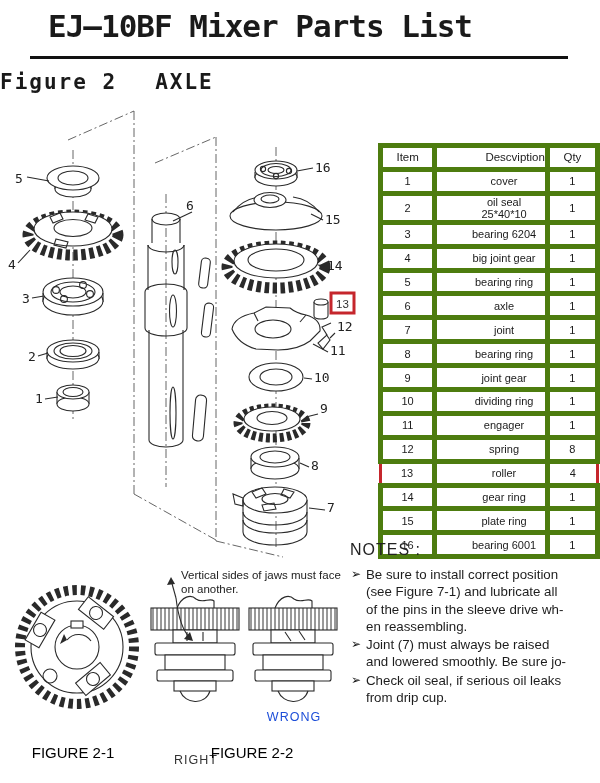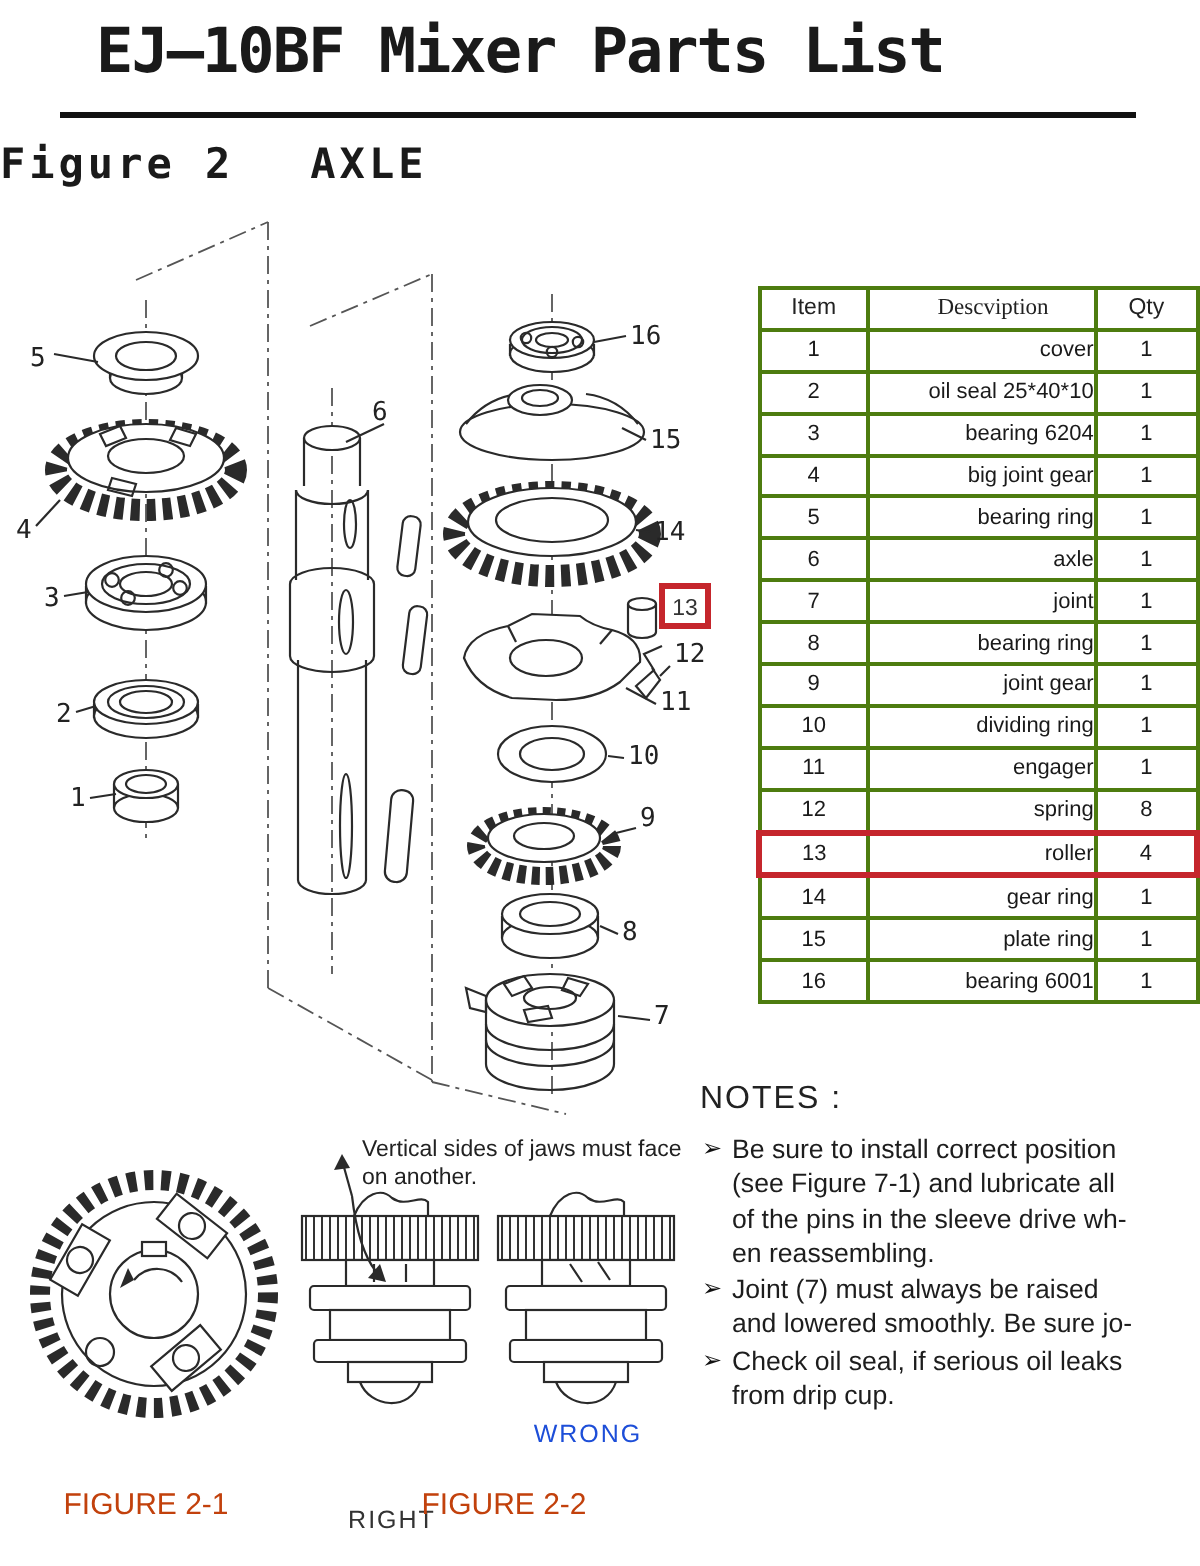--- a/index.html
+++ b/index.html
@@ -10,39 +10,39 @@
   
   #title{position:absolute;top:8px;left:0;width:520px;text-align:center;
          font-size:31px;font-weight:bold;letter-spacing:-1px;}
   #title-underline{position:absolute;top:56px;left:30px;width:538px;height:3px;background:#111;}
   #subtitle{position:absolute;top:70px;left:0;width:490px;text-align:left;
             font-size:21px;font-weight:bold;letter-spacing:2px;}
   #subtitle .gap{display:inline-block;width:38px;}
 
   
   #parts-table{position:absolute;left:378px;top:143px;border-collapse:collapse;}
-  #parts-table th,#parts-table td{border:2px solid #4d7c0f;font-weight:normal;
+  #parts-table th,#parts-table td{border:5px solid #4d7c0f;font-weight:normal;
       font-size:11px;height:18.9px;padding:0;background:#fff;}
   #parts-table th{font-size:11.5px;color:#222;}
   #parts-table .col-item{width:57px;text-align:center;}
-  #parts-table .col-desc{width:92px;text-align:right;padding-left:26px;}
+  #parts-table .col-desc{width:92px;text-align:center;padding-left:26px;}
   #parts-table .col-qty{width:53px;text-align:center;}
   #parts-table tr.hl td{border-top:3px solid #c5262c;border-bottom:3px solid #c5262c;}
   #parts-table tr.hl td:first-child{border-left:3px solid #c5262c;}
   #parts-table tr.hl td:last-child{border-right:3px solid #c5262c;}
 
   
   #notes-heading{position:absolute;left:350px;top:541px;font-size:16px;letter-spacing:1px;color:#222;}
   #notes{position:absolute;left:351px;top:566px;width:248px;}
   .note{display:flex;margin-bottom:1px;}
   .note .bullet{width:15px;flex:none;font-size:12px;padding-top:1px;color:#111;}
   .note .nline{display:block;font-size:13.3px;line-height:17.3px;color:#1d1d1d;}
 
   
-  .figcap{position:absolute;font-size:15px;color:#c2410c;}
+  .figcap{position:absolute;font-size:15px;color:#000000;}
   #figcap-21{left:8px;top:744px;width:130px;text-align:center;}
   #figcap-22{left:187px;top:744px;width:130px;text-align:center;}
   #right-label{position:absolute;left:165px;top:710px;width:62px;text-align:center;
                font-size:12.5px;letter-spacing:1px;color:#333;margin-top:43px;}
   #wrong-label{position:absolute;left:261px;top:710px;width:66px;text-align:center;
                font-size:12.5px;letter-spacing:1px;color:#1d4ed8;}
   #jaw-note{position:absolute;left:181px;top:569px;width:160px;font-size:11.5px;line-height:13.5px;color:#222;}
   #jaw-note span{display:block;}
 
   
@@ -265,21 +265,21 @@
 
       <rect x="331" y="293" width="23" height="20" fill="#fff" stroke="#c5262c" stroke-width="3"></rect>
       <text x="342.5" y="307.5" text-anchor="middle" font-size="11.5" fill="#333" font-family="Liberation Sans, sans-serif">13</text>
     </g>
   </svg>
 
   <table id="parts-table">
     <tbody>
         <tr>
       <th class="col-item">Item</th>
-      <th class="col-desc" style="text-align:center;padding-left:11px;font-family:Liberation Serif, serif;">Descviption</th>
+      <th class="col-desc" style="text-align:right;padding-left:11px;">Descviption</th>
       <th class="col-qty">Qty</th>
     </tr>
     <tr>
           <td class="col-item">1</td>
           <td class="col-desc">cover</td>
           <td class="col-qty">1</td>
         </tr>
     <tr>
           <td class="col-item">2</td>
           <td class="col-desc">oil seal 25*40*10</td>

